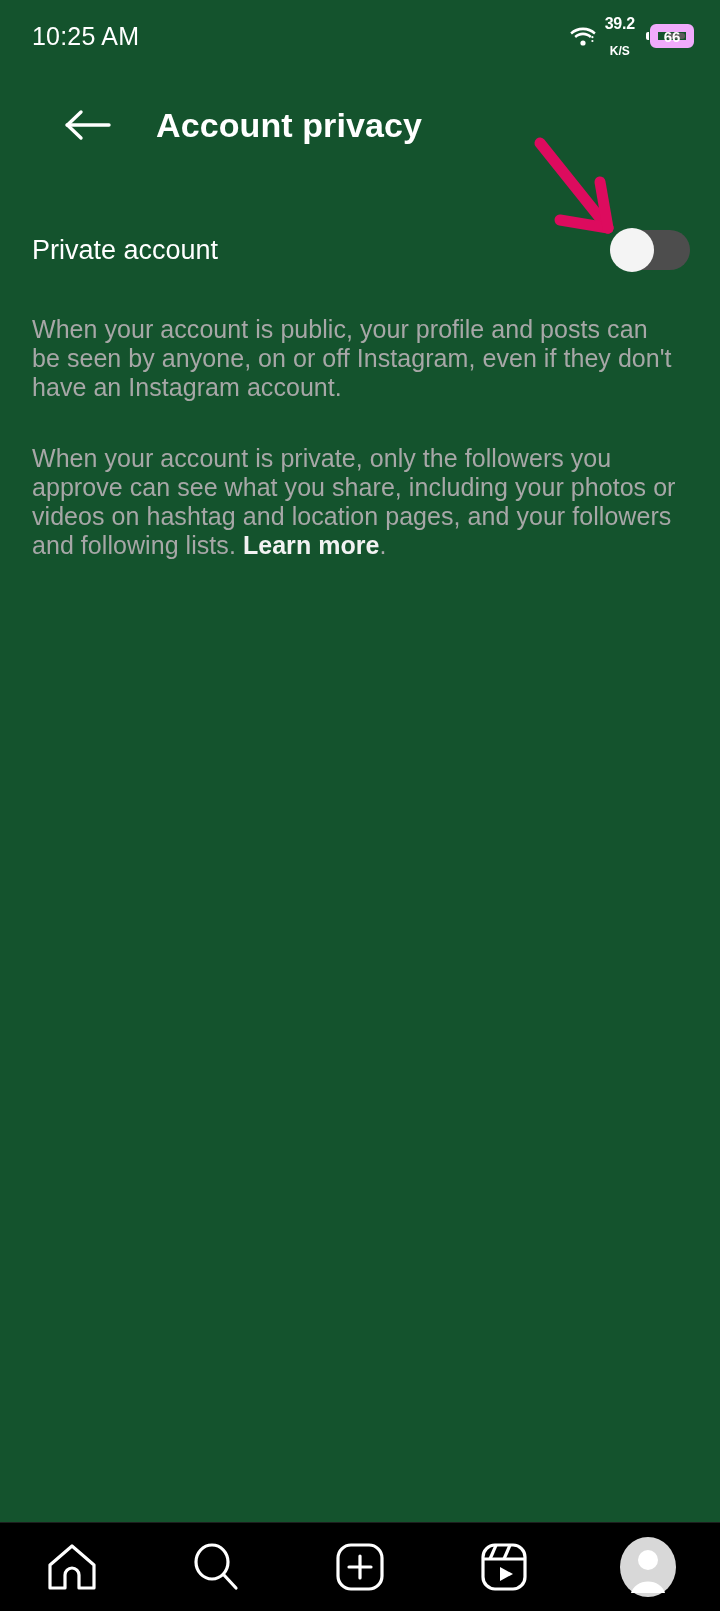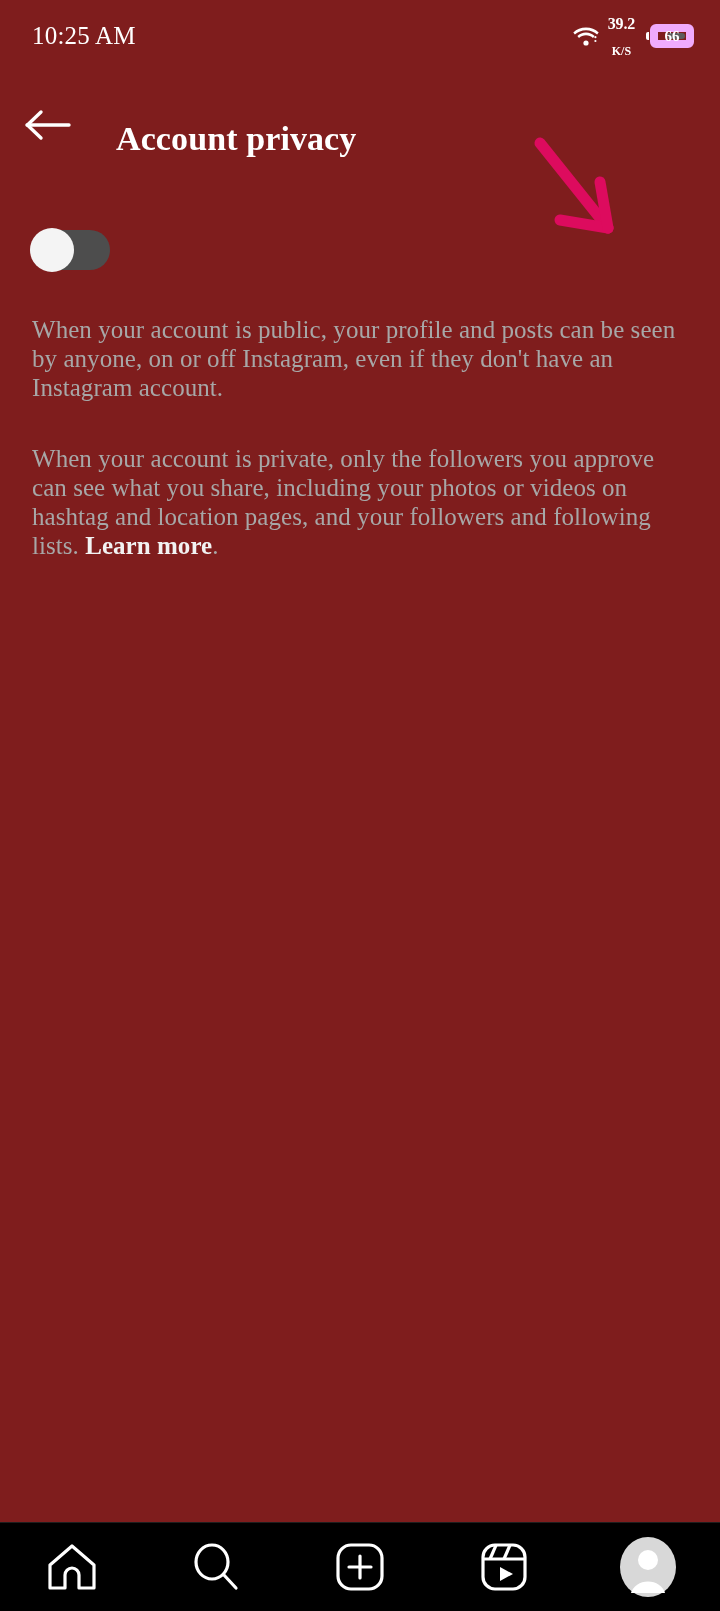--- a/index.html
+++ b/index.html
@@ -2,21 +2,21 @@
 <html><head>
 <meta charset="utf-8">
 <style>
   * { margin:0; padding:0; box-sizing:border-box; }
   html, body {
     width:720px; height:1611px;
     background:#000000;
     font-family:"Liberation Sans", sans-serif;
     overflow:hidden;
   }
-  .screen { position:relative; width:720px; height:1611px; background:#7f1d1d;font-family:Liberation Serif, serif; }
+  .screen { position:relative; width:720px; height:1611px; background:#14532d; }
 
   
   .status-bar {
     position:absolute; top:0; left:0; width:720px; height:72px;
     display:flex; align-items:center; justify-content:space-between;
     padding:0 26px 0 32px;
   }
   .status-clock { color:#ffffff; font-size:25px; letter-spacing:.2px; }
   .status-right { display:flex; align-items:center; gap:9px; }
   .wifi-icon { width:26px; height:22px; display:block; }
@@ -44,21 +44,21 @@
     width:62%; background:#5c5c5c; border-radius:0 3px 3px 0;
   }
   .battery-level {
     position:relative; color:#ffffff; font-size:15px; font-weight:bold;
     z-index:2;
   }
 
   
   .header {
     position:absolute; top:92px; left:0; width:696px; height:66px;
-    display:flex; align-items:flex-end;
+    display:flex; align-items:center;padding-left:40px;
   }
   .back-btn {
     width:76px; height:66px; display:flex; align-items:center;
     justify-content:center; margin-left:10px; cursor:pointer;
   }
   .back-btn svg { display:block; }
   .page-title {
     color:#ffffff; font-size:34px; font-weight:bold;
     letter-spacing:.1px; margin-left:30px;
   }
@@ -149,20 +149,21 @@
         <svg width="48" height="34" viewBox="0 0 48 34">
           <path d="M3 17h42" stroke="#fff" stroke-width="3.4" stroke-linecap="round" fill="none"></path>
           <path d="M17 4 3.4 17 17 30" stroke="#fff" stroke-width="3.4" stroke-linecap="round" stroke-linejoin="round" fill="none"></path>
         </svg>
       </span>
     </div>
     <div class="page-title">Account privacy</div>
   </div>
 
   <div class="toggle-row">
+    <div class="toggle-label">Private account</div>
     <div class="switch">
       <div class="switch-knob"></div>
     </div>
   </div>
 
   <div class="annotation-arrow">
     <svg width="140" height="130" viewBox="0 0 140 130">
       <path d="M30 23 L98 108" stroke="#DD0B5E" stroke-width="11" stroke-linecap="round" fill="none"></path>
       <path d="M98 108 L50 100" stroke="#DD0B5E" stroke-width="11" stroke-linecap="round" fill="none"></path>
       <path d="M98 108 L90 62" stroke="#DD0B5E" stroke-width="11" stroke-linecap="round" fill="none"></path>

